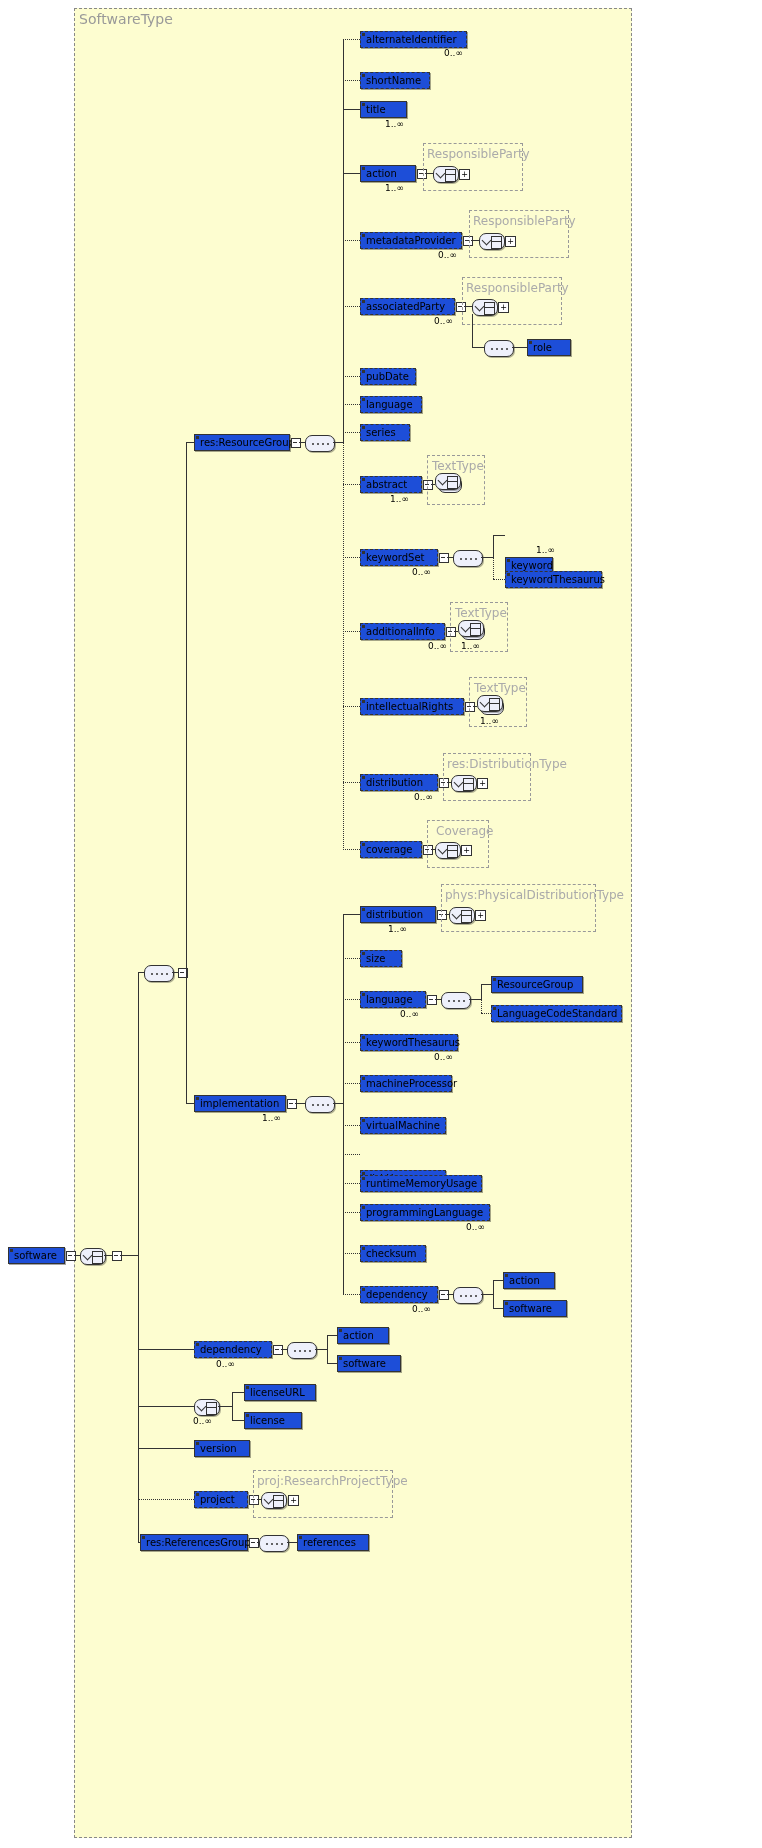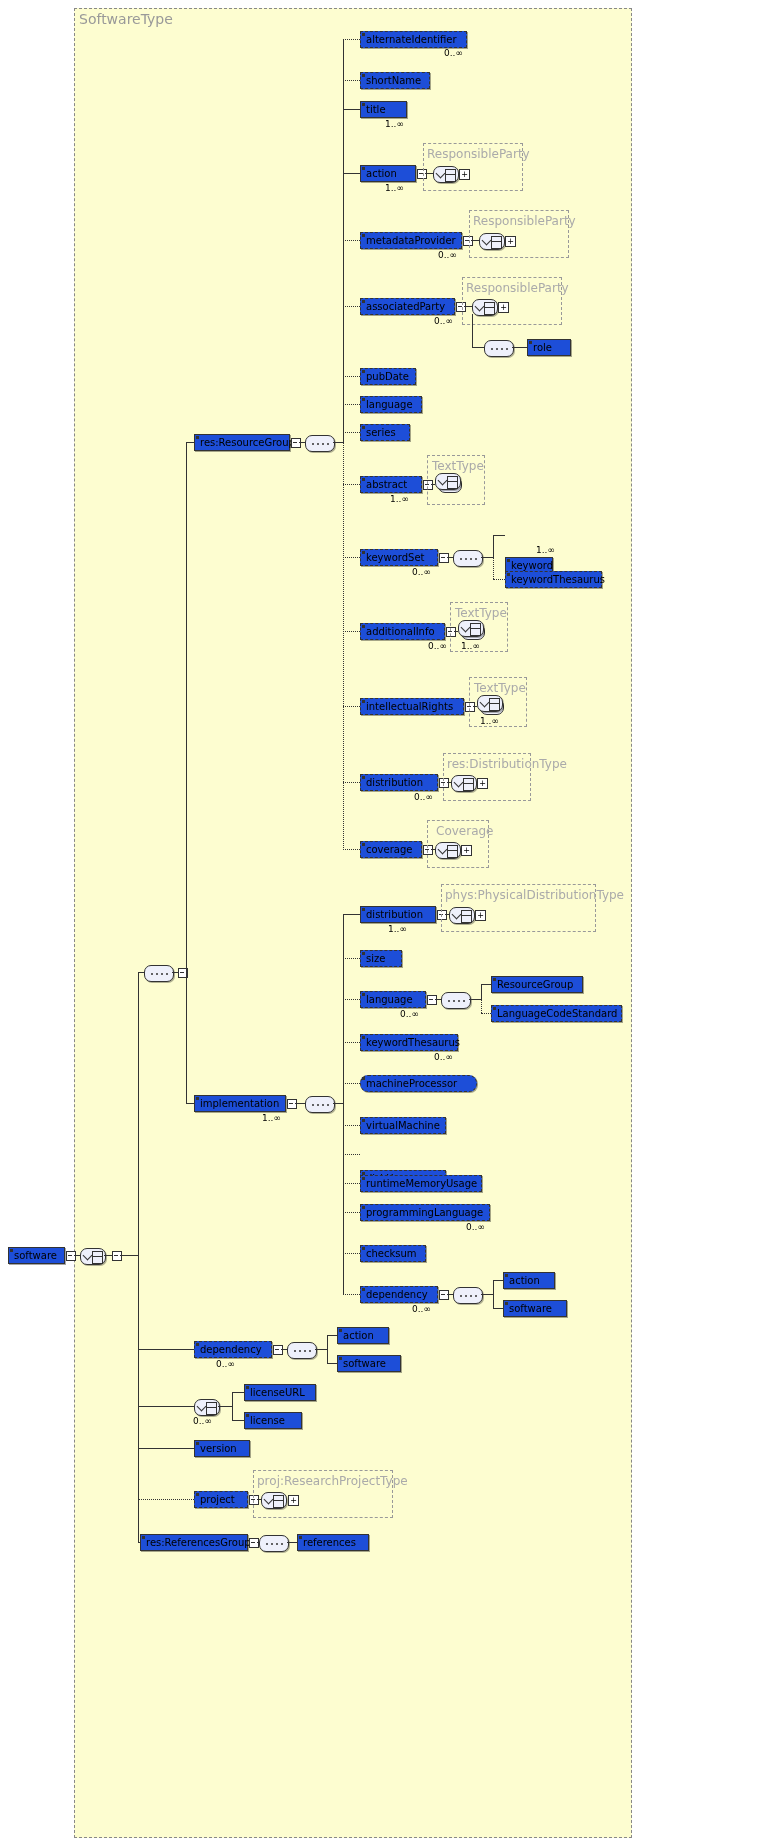--- a/index.html
+++ b/index.html
@@ -397,21 +397,21 @@
     <span class="lbl">LanguageCodeStandard</span>
   </div>
 
   <div class="hd" style="left:343px;top:1042px;width:17px;"></div>
   <div class="node opt mark" style="left:360px;top:1034px;width:98px;">
     <span class="lbl">keywordThesaurus</span>
   </div>
   <div class="occ" style="left:434px;top:1052px;">0..∞</div>
 
   <div class="hd" style="left:343px;top:1083px;width:17px;"></div>
-  <div class="node opt mark" style="left:360px;top:1075px;width:117px;border-radius:8px;">
+  <div class="node opt mark" style="left:360px;top:1075px;width:92px;">
     <span class="lbl">machineProcessor</span>
   </div>
 
   <div class="hd" style="left:343px;top:1125px;width:17px;"></div>
   <div class="node opt mark" style="left:360px;top:1117px;width:86px;">
     <span class="lbl">virtualMachine</span>
   </div>
 
   <div class="hd" style="left:343px;top:1154px;width:17px;"></div>
   <div class="node opt mark" style="left:360px;top:1170px;width:86px;">

